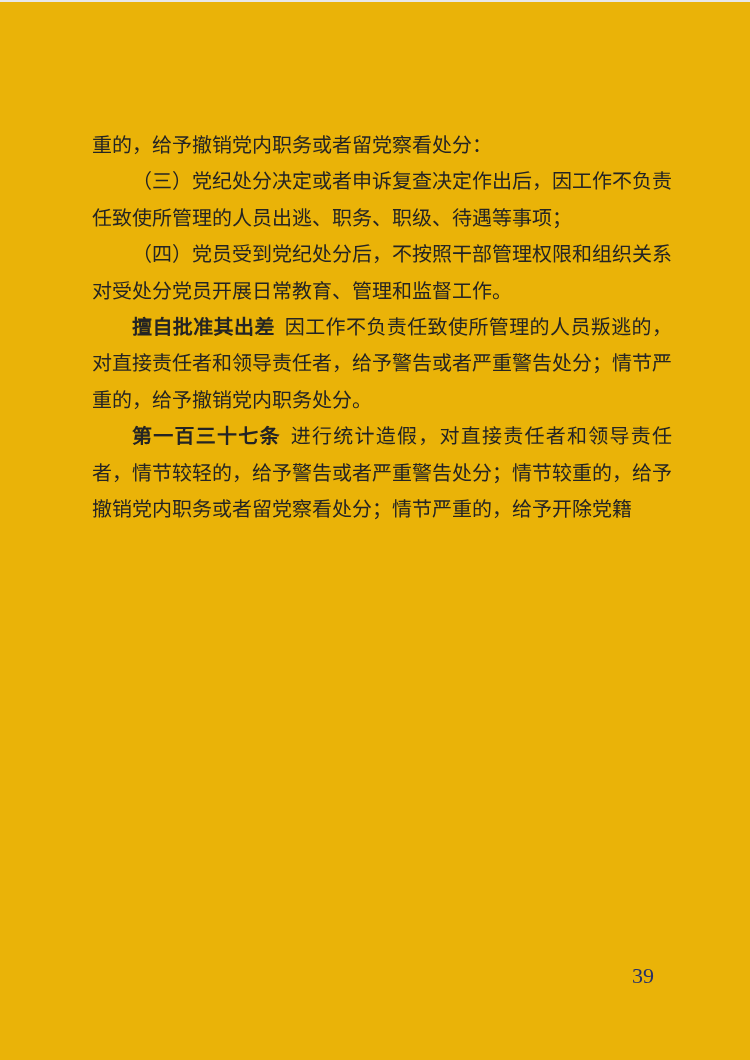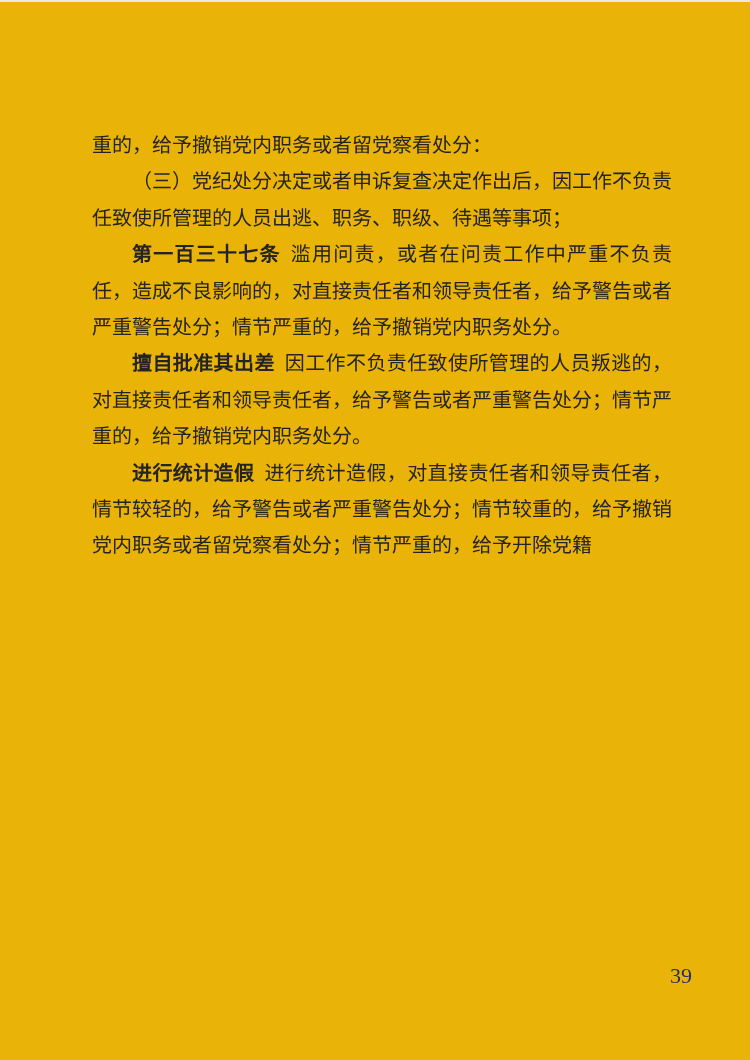--- a/index.html
+++ b/index.html
@@ -39,48 +39,48 @@
   .article-lead {
     font-weight: bold;
     margin-right: 0.5em;
   }
   .article-lead:empty {
     display: none;
     margin: 0;
   }
   .page-number {
     position: absolute;
-    left: 652px;
+    left: 632px;
     top: 960px;
     width: 40px;
-    text-align: right;
+    text-align: left;
     font-size: 22px;
     line-height: 28px;
     color: #263069;
     font-family: "Liberation Serif", "DejaVu Serif", serif;
   }
 </style>
 </head>
 <body>
 
 <div class="page">
 
   <div class="content">
 
     <p><span>重的，给予撤销党内职务或者留党察看处分：</span></p>
 
 
 
     <p class="indent"><span>（三）党纪处分决定或者申诉复查决定作出后，因工作不负责任致使所管理的人员出逃、职务、职级、待遇等事项；</span></p>
 
+    <p class="indent"><span>（四）党员受到党纪处分后，不按照干部管理权限和组织关系对受处分党员开展日常教育、管理和监督工作。</span></p>
 
-    <p class="indent"><b class="article-lead">第一百三十七条</b><span>滥用问责，或者在问责工作中严重不负责任，造成不良影响的，对直接责任者和领导责任者，给予警告或者严重警告处分；情节严重的，给予撤销党内职务处分。</span></p>
 
     <p class="indent"><b class="article-lead">擅自批准其出差</b><span>因工作不负责任致使所管理的人员叛逃的，对直接责任者和领导责任者，给予警告或者严重警告处分；情节严重的，给予撤销党内职务处分。</span></p>
 
 
-    <p class="indent"><b class="article-lead">进行统计造假</b><span>进行统计造假，对直接责任者和领导责任者，情节较轻的，给予警告或者严重警告处分；情节较重的，给予撤销党内职务或者留党察看处分；情节严重的，给予开除党籍</span></p>
+    <p class="indent"><b class="article-lead">第一百三十七条</b><span>进行统计造假，对直接责任者和领导责任者，情节较轻的，给予警告或者严重警告处分；情节较重的，给予撤销党内职务或者留党察看处分；情节严重的，给予开除党籍</span></p>
 
   </div>
 
   <div class="page-number">39</div>
 
 </div>
 
 </body></html>

